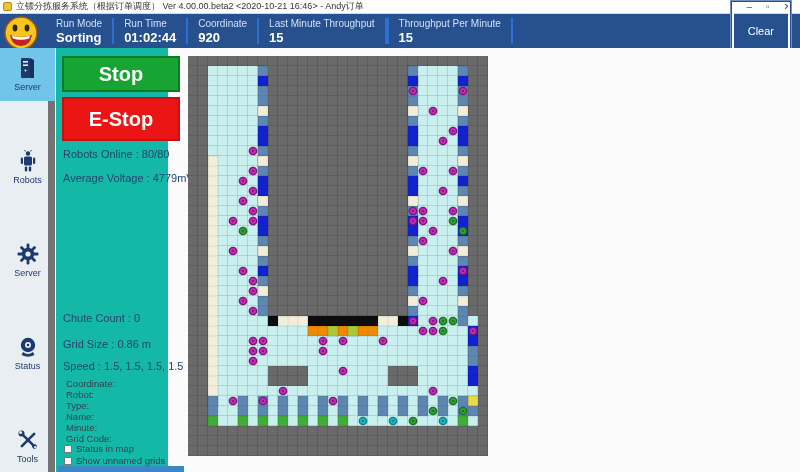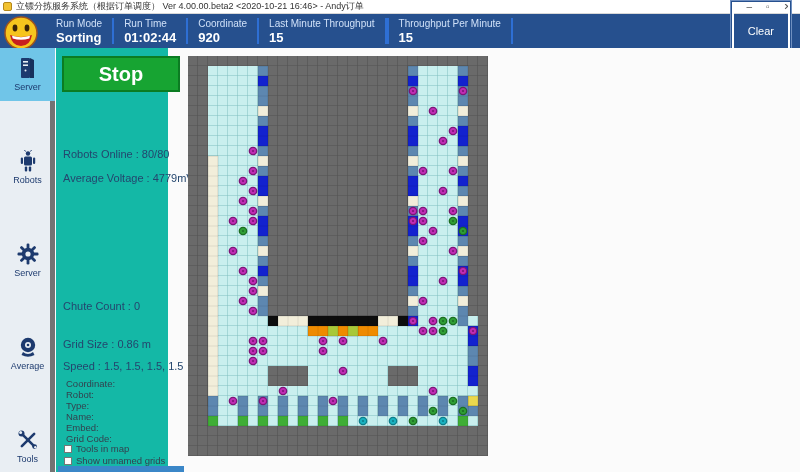--- a/index.html
+++ b/index.html
@@ -16,21 +16,21 @@
   
   #header { position:absolute; top:14px; left:0; width:800px; height:34px; background:#26508e; display:flex; align-items:center; padding-left:46px; color:#fff; }
   #smiley { position:absolute; left:2px; top:1px; width:38px; height:36px; }
   .hsec { display:flex; flex-direction:column; align-items:flex-start; justify-content:center; padding:0 10px; height:28px; }
   .hsec .hlabel { font-size:10px; color:#cfe0f8; white-space:nowrap; line-height:12px; }
   .hsec .hvalue { font-size:13px; font-weight:bold; color:#ffffff; white-space:nowrap; line-height:15px; }
   .vsep { width:2px; height:26px; background:#2e6fd4; }
   #clear-btn { margin-left:auto; margin-right:10px; border:2px solid #ffffff; outline:1px solid #26508e; box-shadow:0 0 0 2px #6f8fc0; background:transparent; color:#fff; font-size:11px; padding:21px 14px; cursor:pointer; }
 
   
-  #sidebar { position:absolute; top:48px; left:0; width:55px; height:424px; background:#e9eef3; border-right:5px solid #737373; display:flex; flex-direction:column;gap:40px; }
+  #sidebar { position:absolute; top:48px; left:0; width:55px; height:424px; background:#e9eef3; border-right:7px solid #737373; display:flex; flex-direction:column;gap:40px; }
   .side-item { width:55px; height:57px; display:flex; flex-direction:column; align-items:center; justify-content:center; cursor:pointer; color:#1d3a6e; }
   .side-item.active { background:#70c5e8; }
   .side-item .slabel { font-size:9px; margin-top:2px; }
   .side-item svg { display:block; }
 
   
   #panel { position:absolute; top:48px; left:56px; width:112px; height:424px; background:#14b8a6; }
   #stop-btn { position:absolute; left:6px; top:8px; width:118px; height:36px; background:#17a432; border:2px solid #0b7c22; color:#fff; font-size:20px; font-weight:bold; cursor:pointer; font-family:"Liberation Sans",sans-serif; }
   #estop-btn { position:absolute; left:6px; top:49px; width:118px; height:44px; background:#ec1515; border:2px solid #c81010; color:#fff; font-size:20px; font-weight:bold; cursor:pointer; font-family:"Liberation Sans",sans-serif; }
   .info { position:absolute; left:7px; font-size:11px; color:#24466e; white-space:nowrap; }
@@ -133,55 +133,56 @@
       </svg>
       <span class="slabel">Server</span>
     </div>
     <div class="side-item">
       <svg width="24" height="24" viewBox="0 0 24 24">
         <circle cx="12" cy="10" r="7.2" fill="#1d3a6e"></circle>
         <circle cx="12" cy="10" r="3" fill="#e9eef3"></circle>
         <circle cx="12" cy="10" r="1.3" fill="#1d3a6e"></circle>
         <path d="M7 17 Q12 21 17 17 L18.5 20 Q12 23.5 5.5 20 Z" fill="#1d3a6e"></path>
       </svg>
-      <span class="slabel">Average</span>
+      <span class="slabel">Status</span>
     </div>
     <div class="side-item">
       <svg width="24" height="24" viewBox="0 0 24 24">
         <rect x="10.7" y="2" width="2.6" height="20" rx="1.3" fill="#1d3a6e" transform="rotate(45 12 12)"></rect>
         <rect x="10.7" y="2" width="2.6" height="20" rx="1.3" fill="#1d3a6e" transform="rotate(-45 12 12)"></rect>
         <circle cx="5.5" cy="5.5" r="3" fill="#1d3a6e"></circle>
         <circle cx="4.6" cy="4.6" r="1.5" fill="#e9eef3"></circle>
         <circle cx="18.6" cy="18.6" r="2.4" fill="#1d3a6e"></circle>
         <circle cx="19.3" cy="19.3" r="1.2" fill="#e9eef3"></circle>
       </svg>
       <span class="slabel">Tools</span>
     </div>
   </div>
 
   <div id="panel">
     <button id="stop-btn">Stop</button>
+    <button id="estop-btn">E-Stop</button>
 
     <div class="info" style="top:100px">Robots Online : 80/80</div>
     <div class="info" style="top:124px">Average Voltage : 4779mV</div>
 
-    <div class="info" style="top:252px">Chute Count : 0</div>
+    <div class="info" style="top:264px">Chute Count : 0</div>
     <div class="info" style="top:290px">Grid Size : 0.86 m</div>
     <div class="info" style="top:312px">Speed : 1.5, 1.5, 1.5, 1.5</div>
 
     <div class="small-field" style="top:330px">Coordinate:</div>
     <div class="small-field" style="top:341px">Robot:</div>
     <div class="small-field" style="top:352px">Type:</div>
     <div class="small-field" style="top:363px">Name:</div>
-    <div class="small-field" style="top:374px">Embed:</div>
+    <div class="small-field" style="top:374px">Minute:</div>
     <div class="small-field" style="top:385px">Grid Code:</div>
 
     <div class="chk-row" style="top:395px">
       <span class="box"></span>
-      <span>Tools in map</span>
+      <span>Status in map</span>
     </div>
     <div class="chk-row" style="top:407px">
       <span class="box"></span>
       <span>Show unnamed grids</span>
     </div>
 
     <button id="bottom-btn"></button>
   </div>
 
   <div id="map-wrap">

